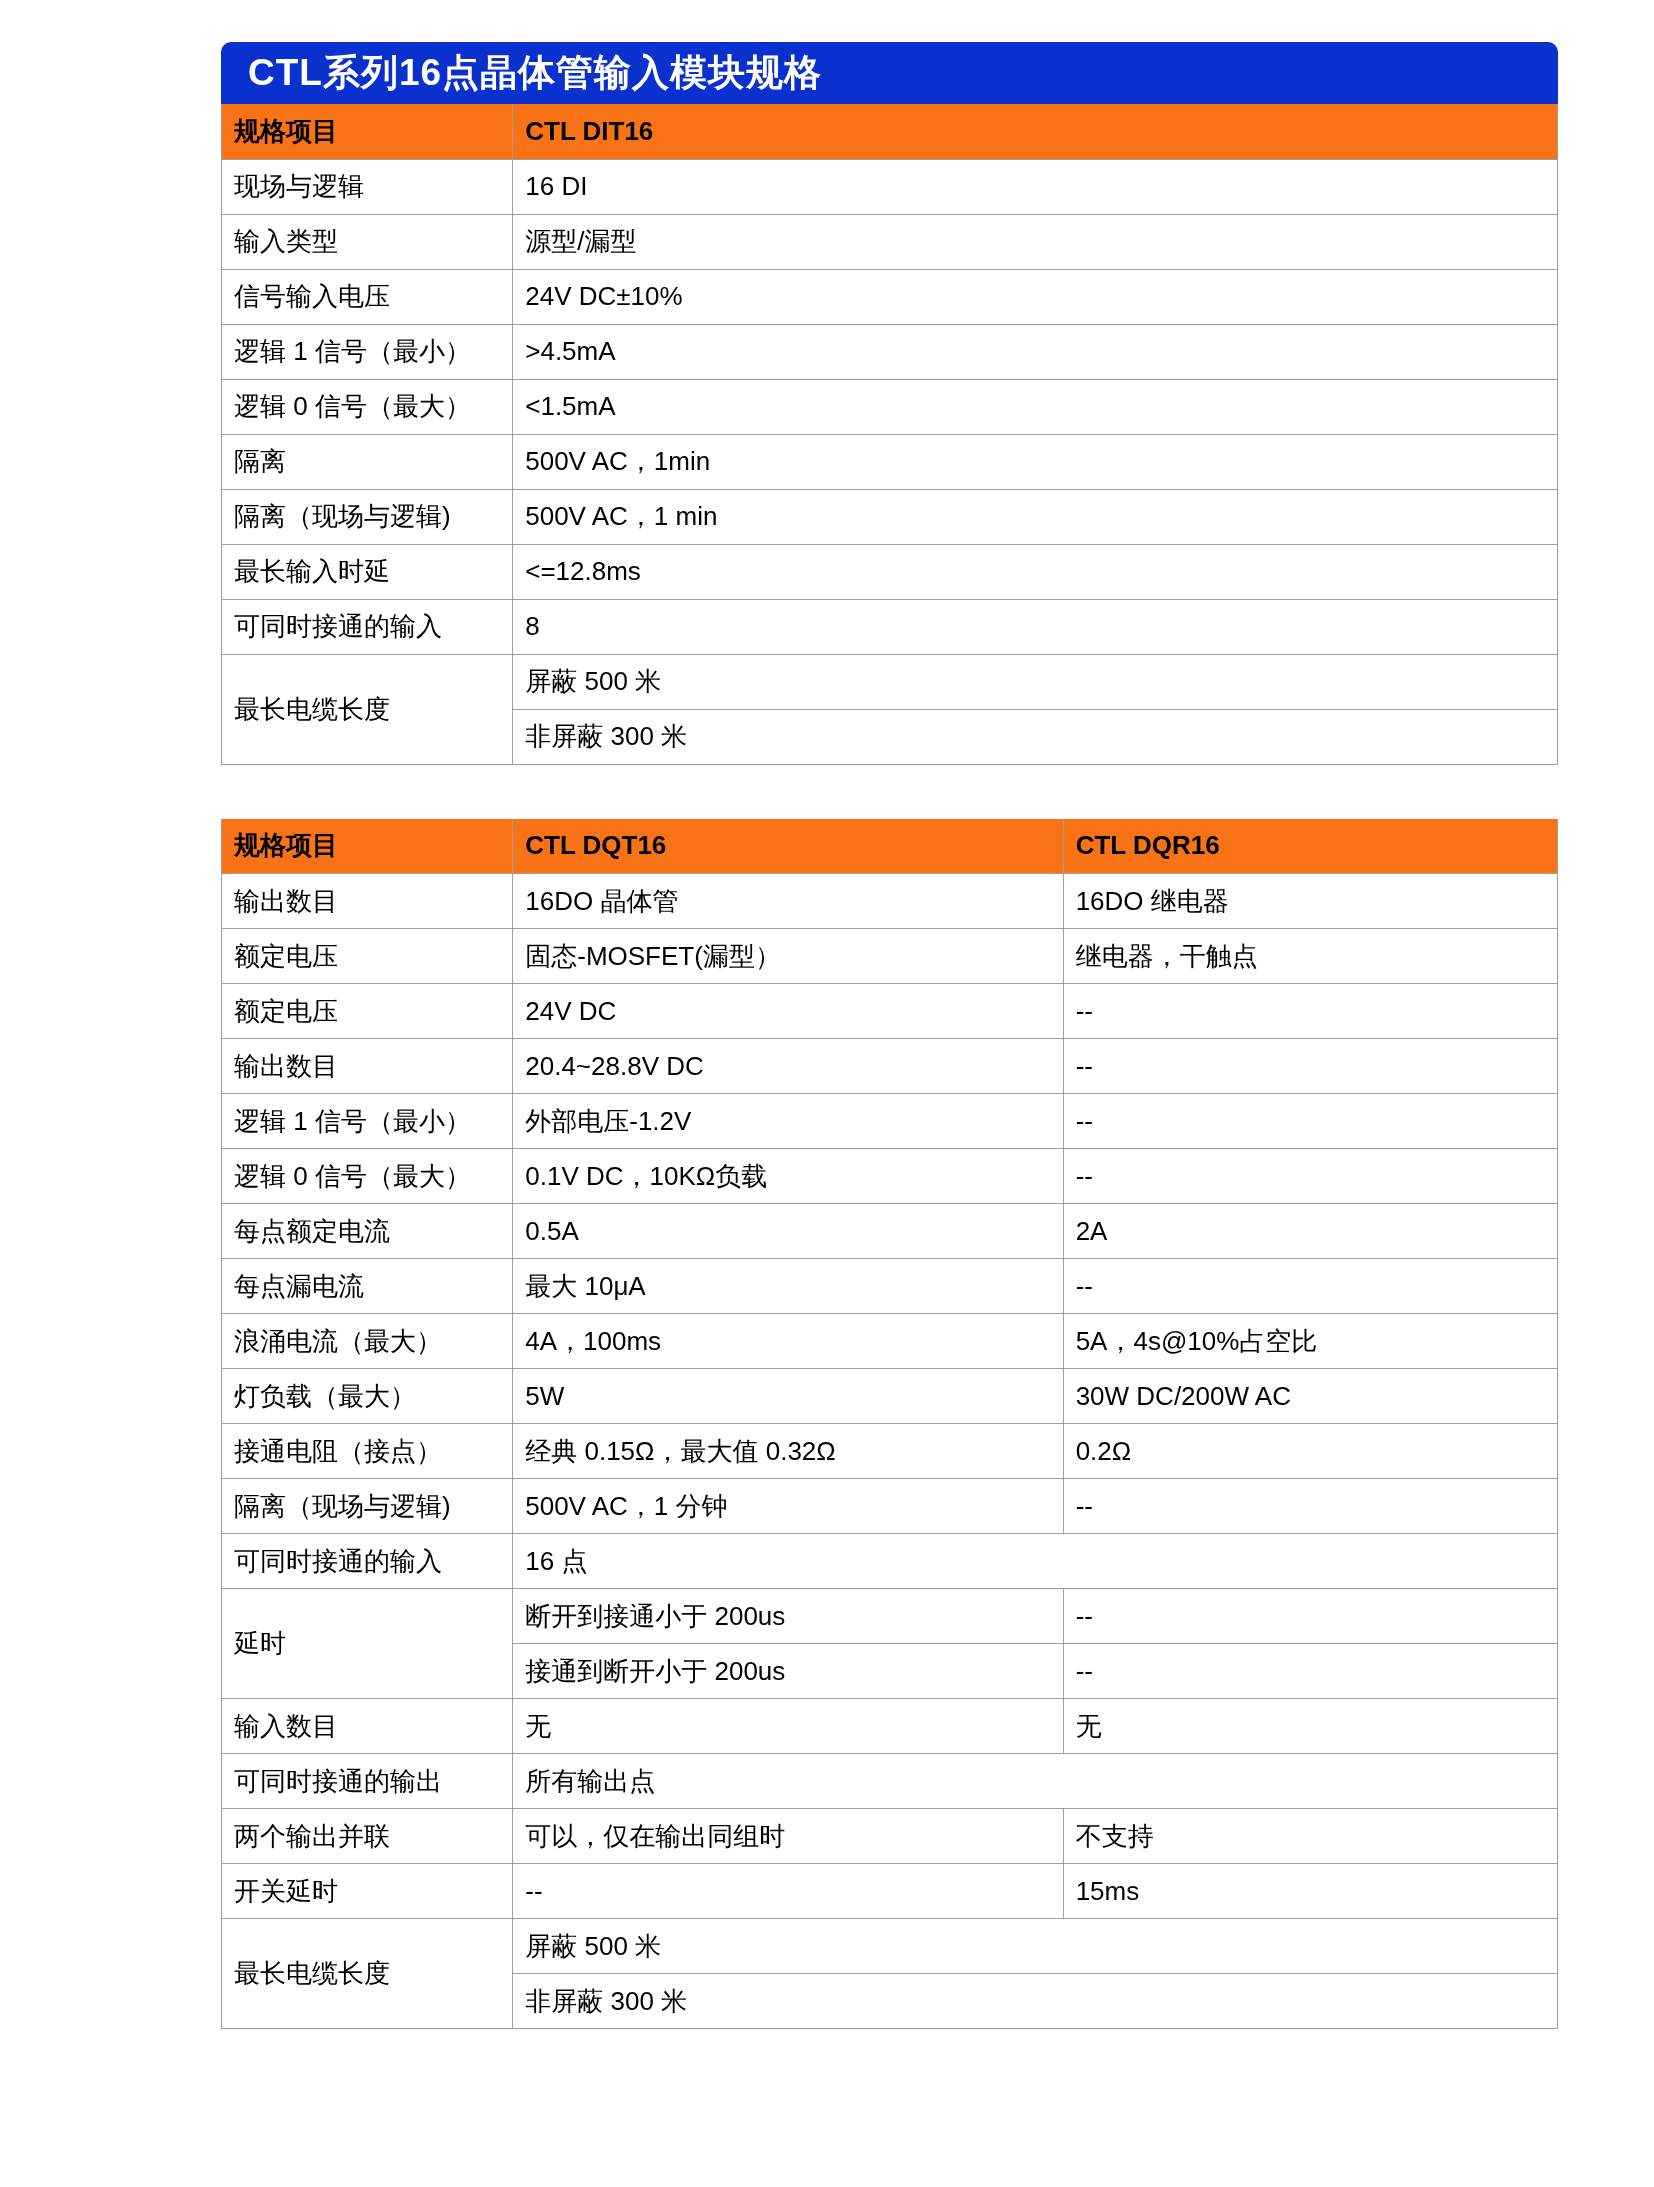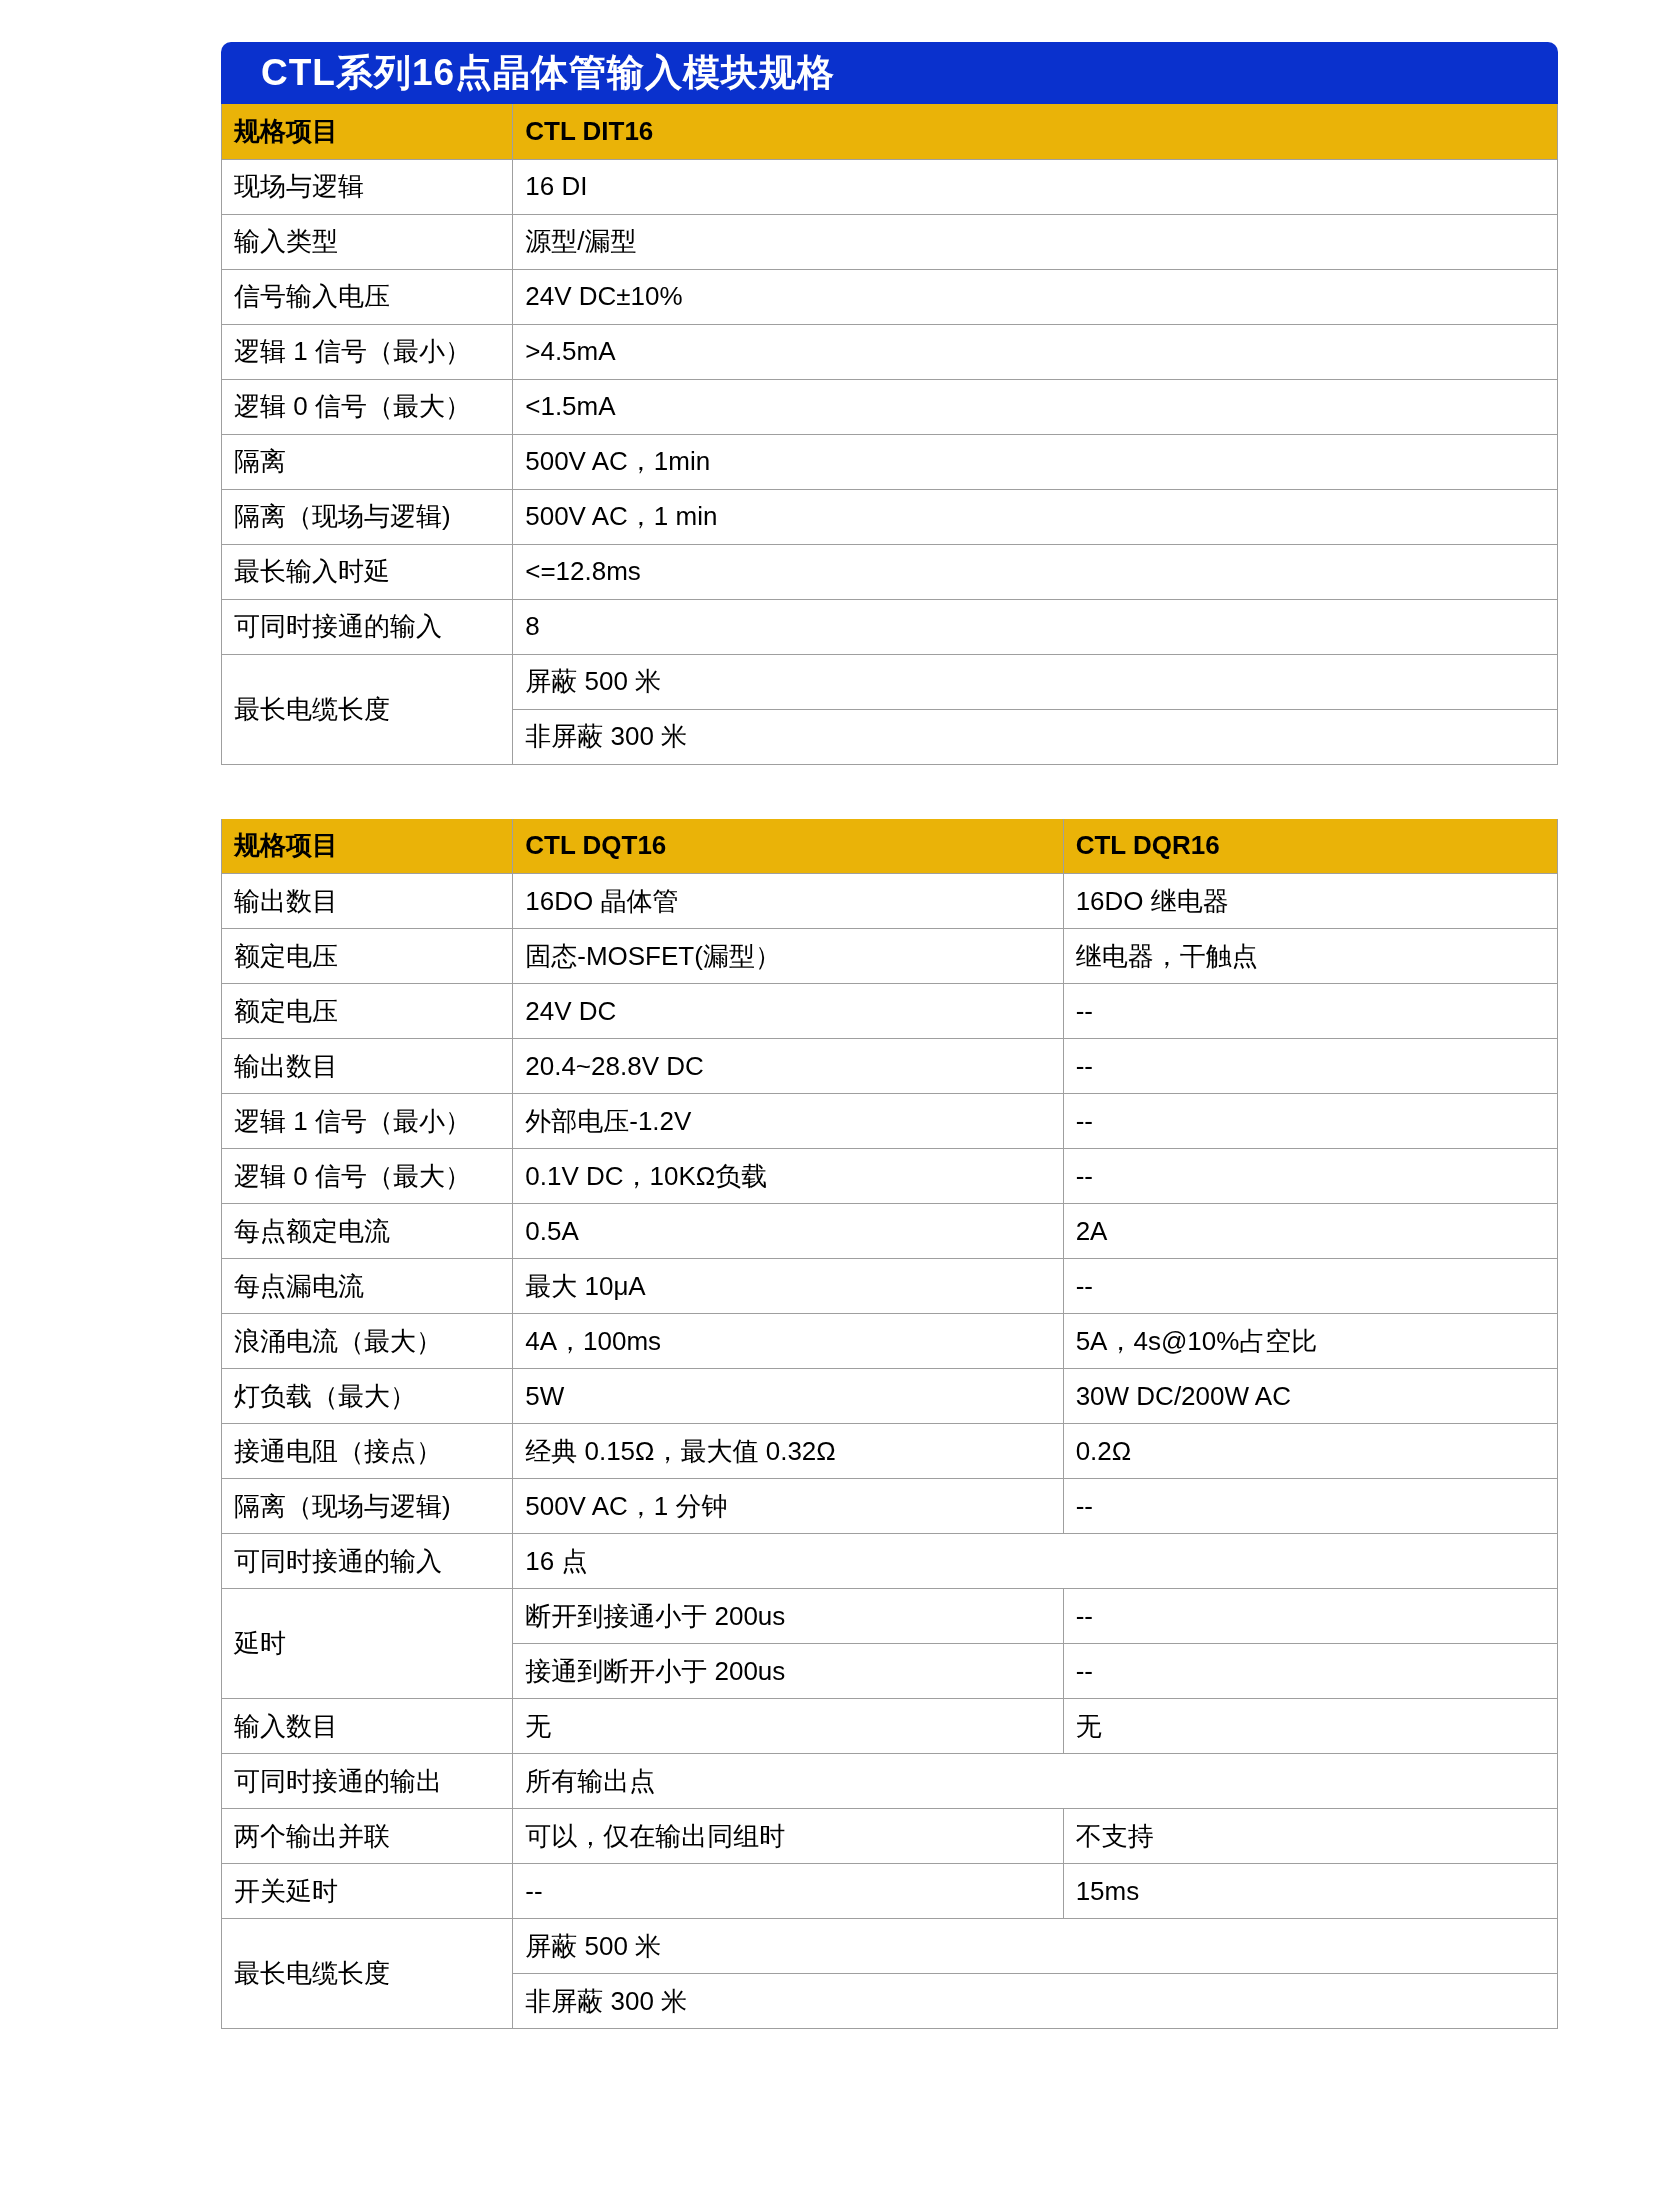--- a/index.html
+++ b/index.html
@@ -22,21 +22,21 @@
     top: 42px;
     width: 1337px;
   }
   .spec-section + .spec-section { margin-top: 54px; }
   .title-bar {
     height: 62px;
     background: #0a31cd;
     border-radius: 10px 10px 0 0;
     display: flex;
     align-items: center;
-    padding-left: 40px;
+    padding-left: 27px;
   }
   .title-bar .title-text {
     color: #ffffff;
     font-weight: bold;
     font-size: 37px;
     letter-spacing: 1px;
     white-space: nowrap;
   }
   table {
     width: 100%;
@@ -47,21 +47,21 @@
     border: 1px solid #9f9f9f;
     height: 55px;
     padding: 4px 12px;
     font-size: 26px;
     text-align: left;
     vertical-align: middle;
     overflow: hidden;
     white-space: nowrap;
   }
   thead th {
-    background: #eab308;
+    background: #f97316;
     font-weight: bold;
     border-top: none;
   }
 </style>
 </head>
 <body>
 
 <div class="page">
   <div class="content">
 

